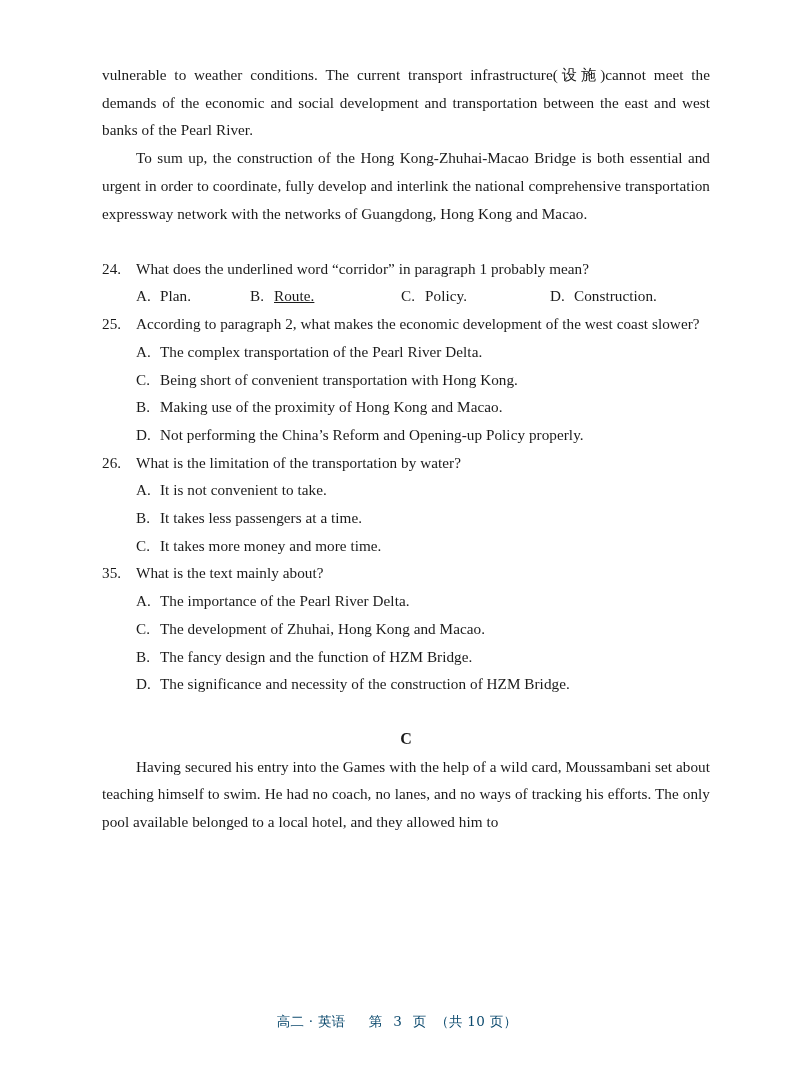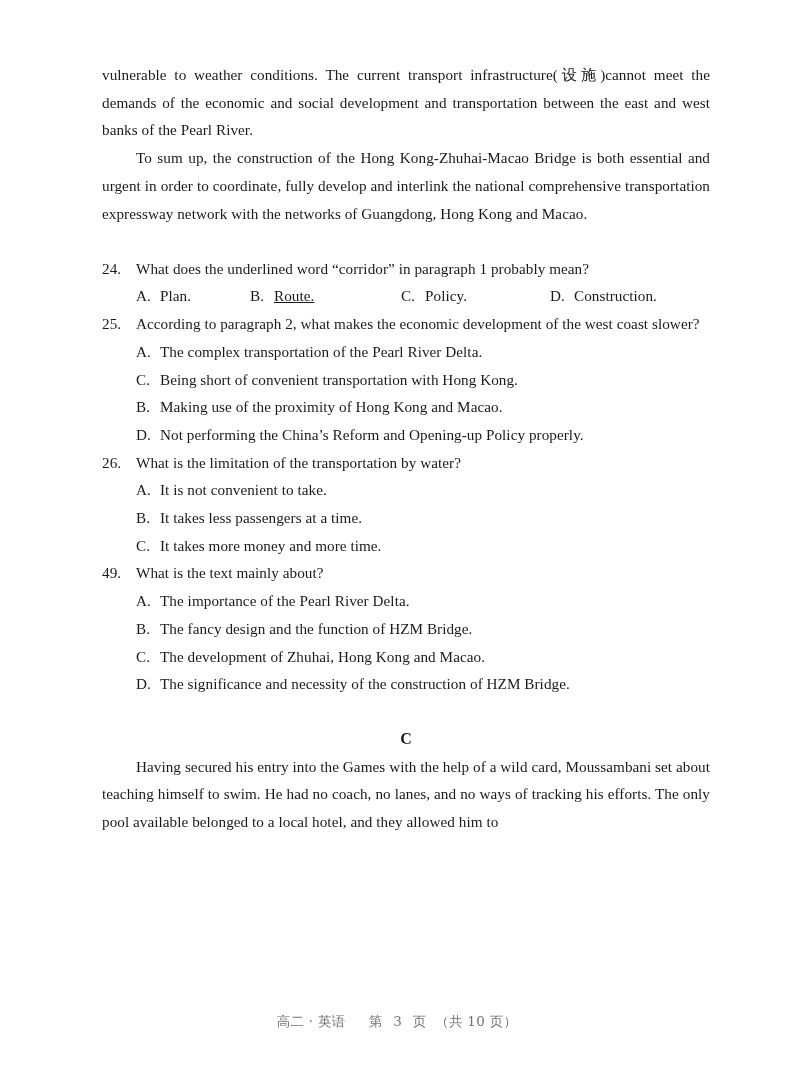--- a/index.html
+++ b/index.html
@@ -78,21 +78,21 @@
       text-indent: 0;
     }
     .footer {
       position: absolute;
       left: 0;
       width: 794px;
       top: 1013px;
       text-align: center;
       font-size: 13.5px;
       font-family: "DejaVu Serif", "Liberation Serif", serif;
-      color: #737373;
+      color: #0c4a6e;
       letter-spacing: 0.3px;
     }
     .footer span { display: inline-block; }
     .gap { width: 14px; }
   </style>
 </head>
 <body>
 
 <div class="page line-box">
 
@@ -125,25 +125,25 @@
 
     <div class="q">
       <span class="q-num">26.</span>
       <span class="q-stem">What is the limitation of the transportation by water?</span>
       <span class="opt"><span class="opt-letter">A.</span><span>It is not convenient to take.</span></span>
       <span class="opt"><span class="opt-letter">B.</span><span>It takes less passengers at a time.</span></span>
       <span class="opt"><span class="opt-letter">C.</span><span>It takes more money and more time.</span></span>
     </div>
 
     <div class="q">
-      <span class="q-num">49.</span>
+      <span class="q-num">35.</span>
       <span class="q-stem">What is the text mainly about?</span>
       <span class="opt"><span class="opt-letter">A.</span><span>The importance of the Pearl River Delta.</span></span>
+      <span class="opt"><span class="opt-letter">C.</span><span>The development of Zhuhai, Hong Kong and Macao.</span></span>
       <span class="opt"><span class="opt-letter">B.</span><span>The fancy design and the function of HZM Bridge.</span></span>
-      <span class="opt"><span class="opt-letter">C.</span><span>The development of Zhuhai, Hong Kong and Macao.</span></span>
       <span class="opt"><span class="opt-letter">D.</span><span>The significance and necessity of the construction of HZM Bridge.</span></span>
     </div>
 
   </div>
 
   <div>
     <div class="section-heading">C</div>
     <p class="para">Having secured his entry into the Games with the help of a wild card, Moussambani set about teaching himself to swim. He had no coach, no lanes, and no ways of tracking his efforts. The only pool available belonged to a local hotel, and they allowed him to</p>
   </div>
 

